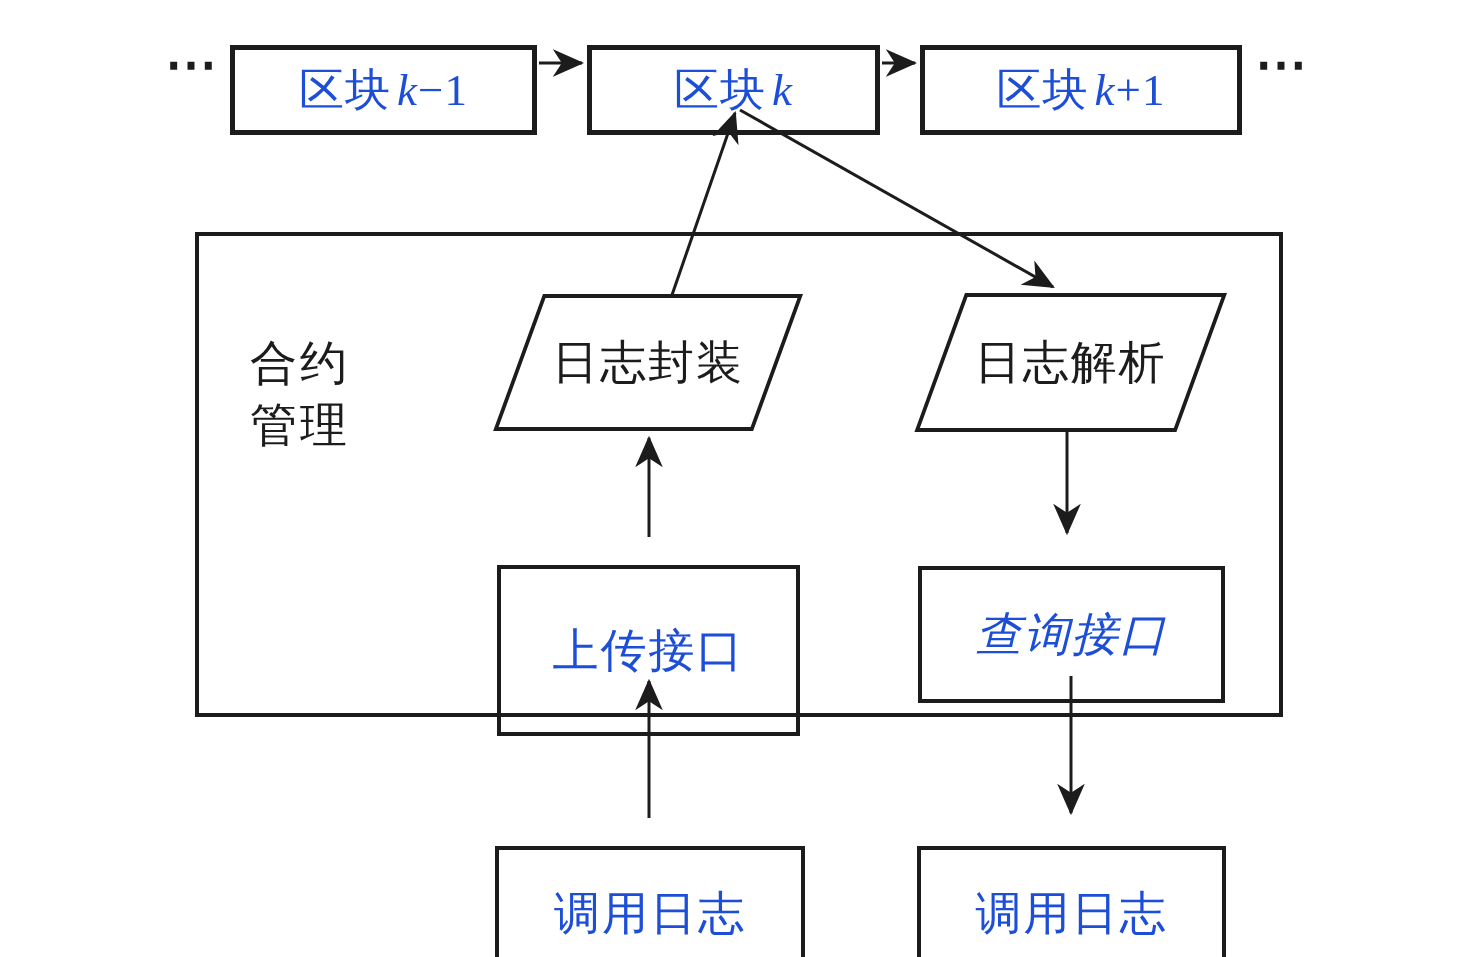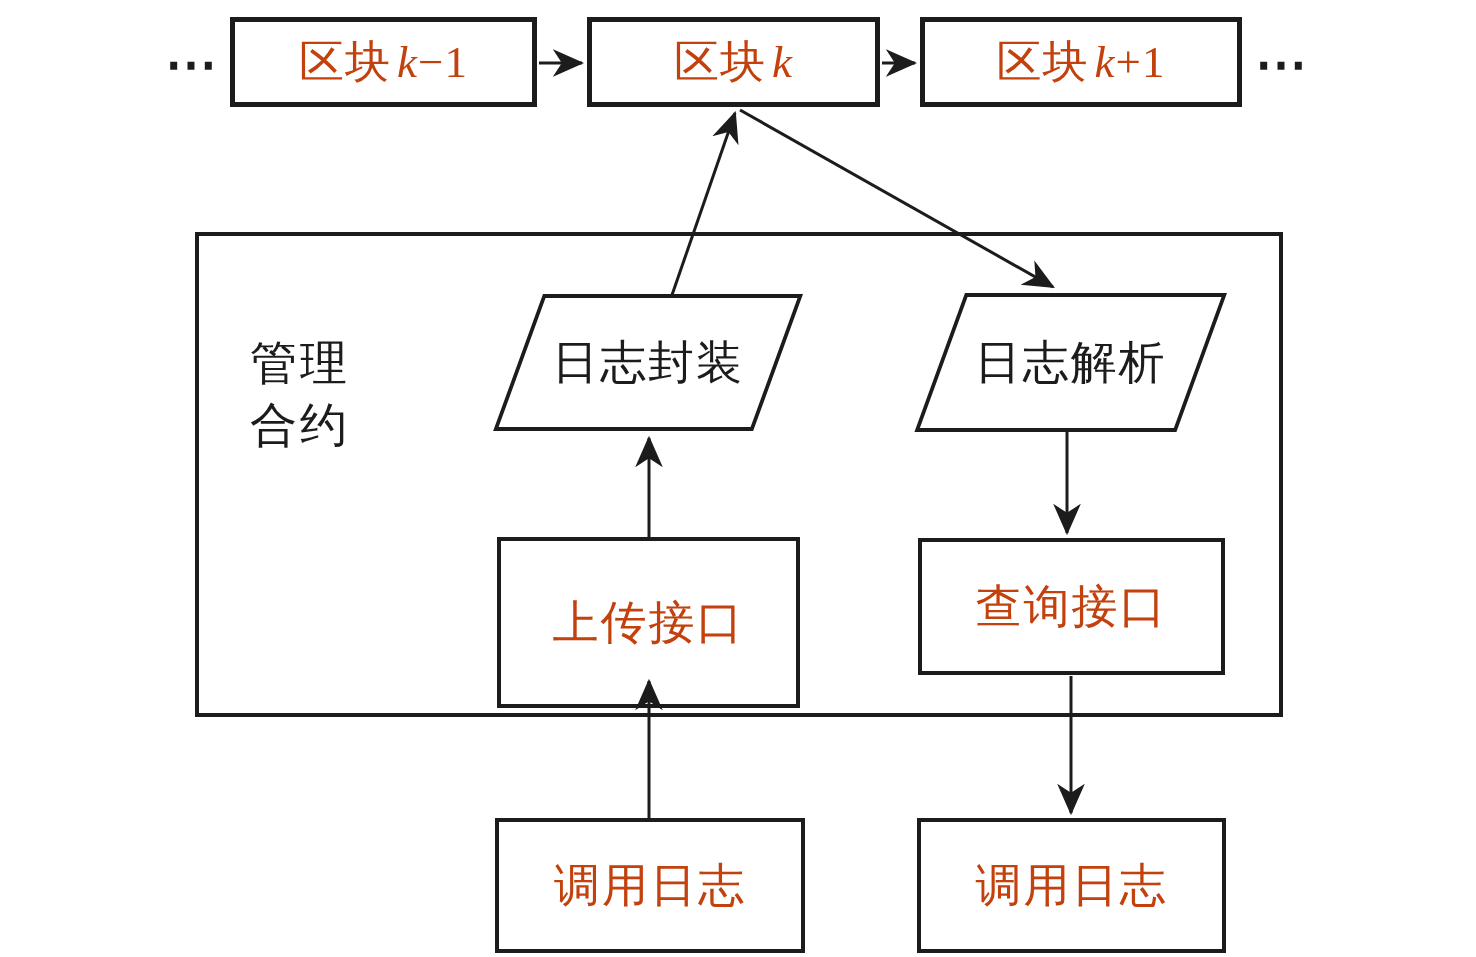--- a/index.html
+++ b/index.html
@@ -20,22 +20,23 @@
     position: absolute;
     box-sizing: border-box;
     border: 4px solid #1c1c1c;
     background: transparent;
     display: flex;
     align-items: center;
     justify-content: center;
     text-align: center;
     font-size: 46px;
     letter-spacing: 2px;
-    color: #c2410c;
+    color: #1d4ed8;
     z-index: 2;
+    margin-top: 28px;
   }
   .chain-box {
     border-width: 5px;
     font-size: 45px;
     letter-spacing: 1px;
   }
   .chain-box .var {
     font-style: italic;
     padding-left: 6px;
   }
@@ -134,37 +135,37 @@
     <span>区块</span>
       <span class="var">k</span>
       <span>+1</span>
   </div>
 
   <div class="ellipsis" style="left:1248px; top:34px; width:70px; height:60px;">⋯</div>
 
   <div class="outer-box" style="left:195px; top:232px; width:1088px; height:485px;"></div>
 
   <div class="contract-label" style="left:250px; top:332px;">
+    <div>合约</div>
     <div>管理</div>
-    <div>合约</div>
   </div>
 
   <div class="para" style="left:543px; top:294px; width:260px; height:137px;">
     <span class="para-text">日志封装</span>
   </div>
 
   <div class="para" style="left:965px; top:293px; width:262px; height:139px;">
     <span class="para-text">日志解析</span>
   </div>
 
   <div class="box" style="left:497px; top:537px; width:303px; height:171px;">
     <span>上传接口</span>
   </div>
 
-  <div class="box" style="left:918px; top:538px; width:307px; height:137px;">
+  <div class="box" style="left:918px; top:538px; width:307px; height:137px;font-style:italic;">
     <span>查询接口</span>
   </div>
 
   <div class="box" style="left:495px; top:818px; width:310px; height:135px;">
     <span>调用日志</span>
   </div>
 
   <div class="box" style="left:917px; top:818px; width:309px; height:135px;">
     <span>调用日志</span>
   </div>

